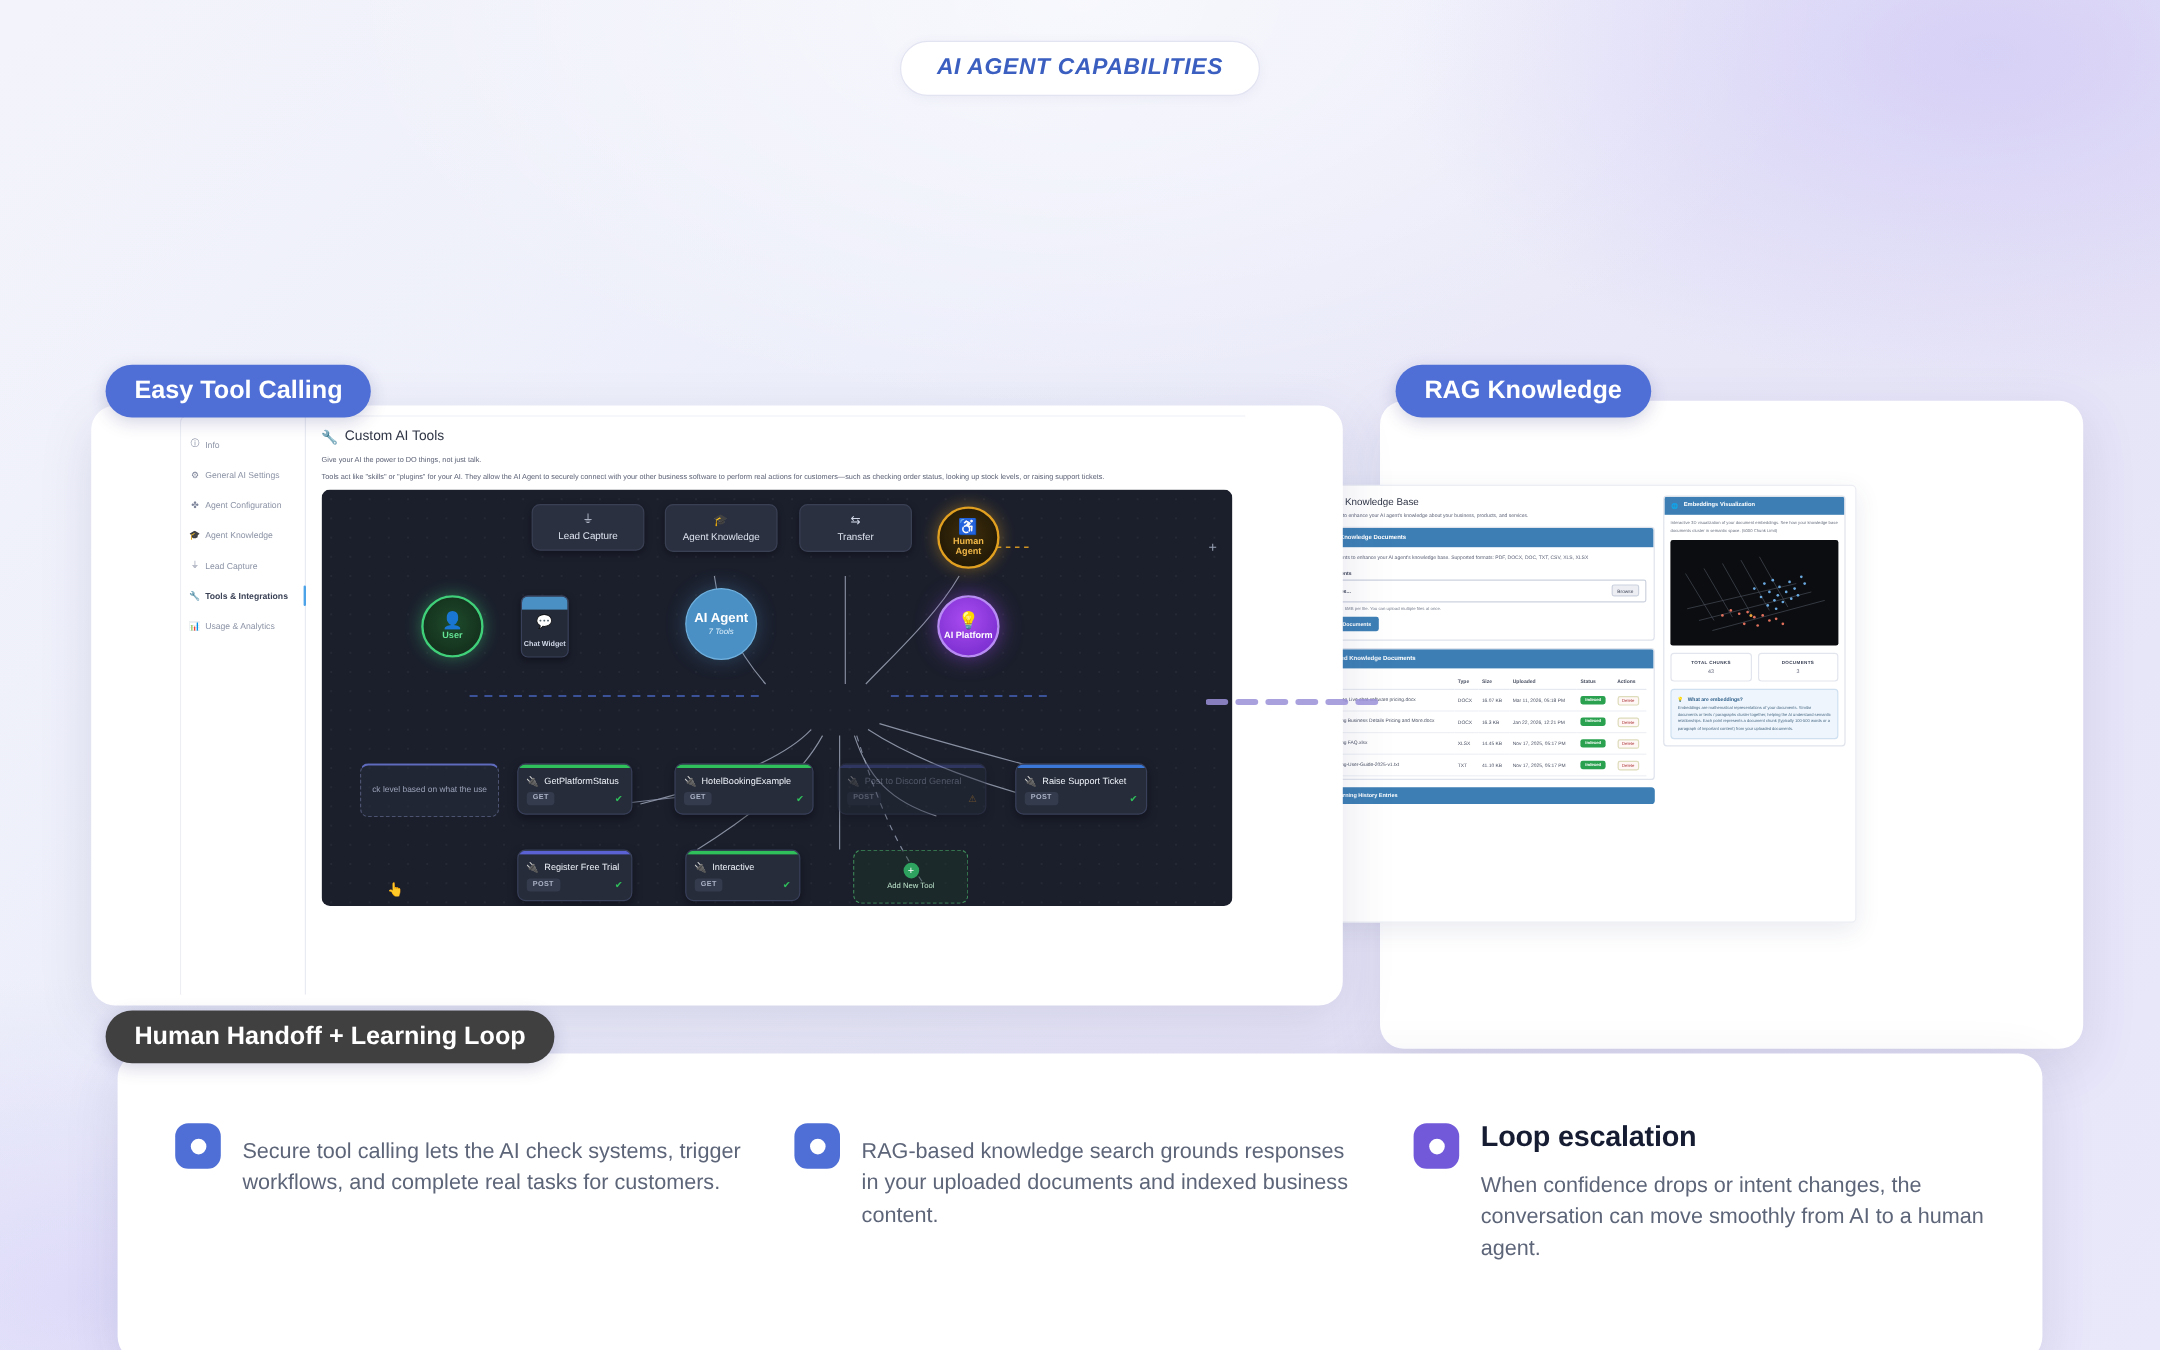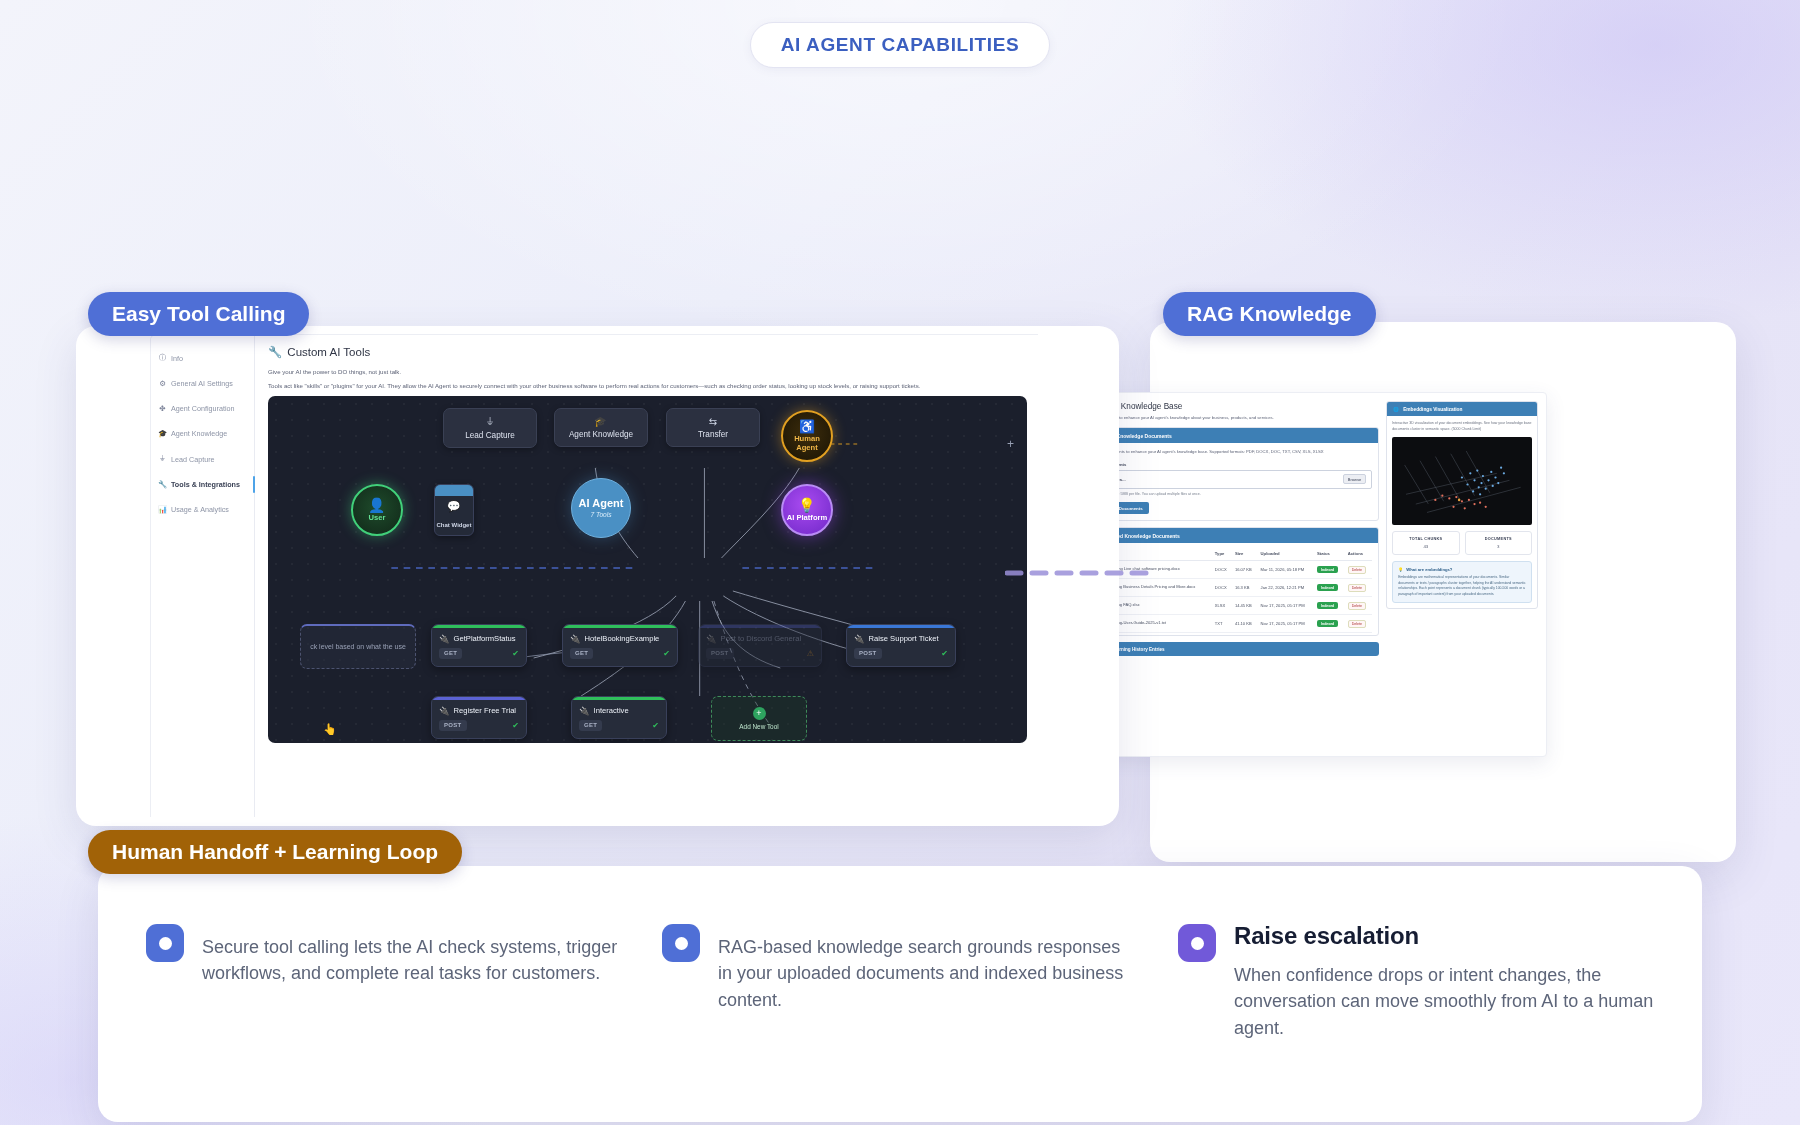--- a/index.html
+++ b/index.html
@@ -13,21 +13,21 @@
   .bg-wash {
     position: absolute; inset: 0;
     background:
       radial-gradient(ellipse 700px 400px at 92% 4%, rgba(200,190,245,.55), transparent 70%),
       radial-gradient(ellipse 600px 380px at 4% 96%, rgba(205,197,248,.45), transparent 70%),
       radial-gradient(ellipse 900px 500px at 50% 0%, rgba(255,255,255,.6), transparent 70%);
     pointer-events: none;
   }
 
   
-  .header { position: relative; text-align: center; padding-top: 22px; }
+  .header { position: relative; text-align: center; padding-top: 34px; font-style: italic; }
   .pill-badge {
     display: inline-block;
     background: #ffffff;
     border: 1px solid #e3e4f2;
     border-radius: 999px;
     padding: 11px 30px;
     font-size: 19px;
     font-weight: 700;
     letter-spacing: .6px;
     color: #3b5fc0;
@@ -55,21 +55,21 @@
     color: #fff;
     font-size: 21px;
     font-weight: 700;
     border-radius: 999px;
     padding: 10px 24px;
     white-space: nowrap;
     box-shadow: 0 4px 14px rgba(60,60,130,.22);
   }
   .tag-tools  { left: 88px;  top: 224px; background: #4f6fd6; }
   .tag-rag    { left: 1163px;top: 224px; background: #4f6fd6; }
-  .tag-handoff{ left: 88px;  top: 762px; background: #a16207; }
+  .tag-handoff{ left: 88px;  top: 762px; background: #404040; }
 
   
   .showcase { position: relative; }
 
   .card-left {
     position: absolute;
     left: 76px; top: 258px;
     width: 1043px; height: 500px;
     background: #fff;
     border-radius: 20px;
@@ -822,19 +822,19 @@
         </div>
       <div>
         <p>RAG-based knowledge search grounds responses in your uploaded documents and indexed business content.</p>
       </div>
     </div>
     <div class="feat">
       <div class="feat-dot" style="background:#7159d9">
           <i></i>
         </div>
       <div>
-        <h3>Raise escalation</h3>
+        <h3>Loop escalation</h3>
         <p>When confidence drops or intent changes, the conversation can move smoothly from AI to a human agent.</p>
       </div>
     </div>
   </div>
 
 </div>
 
 </body></html>

